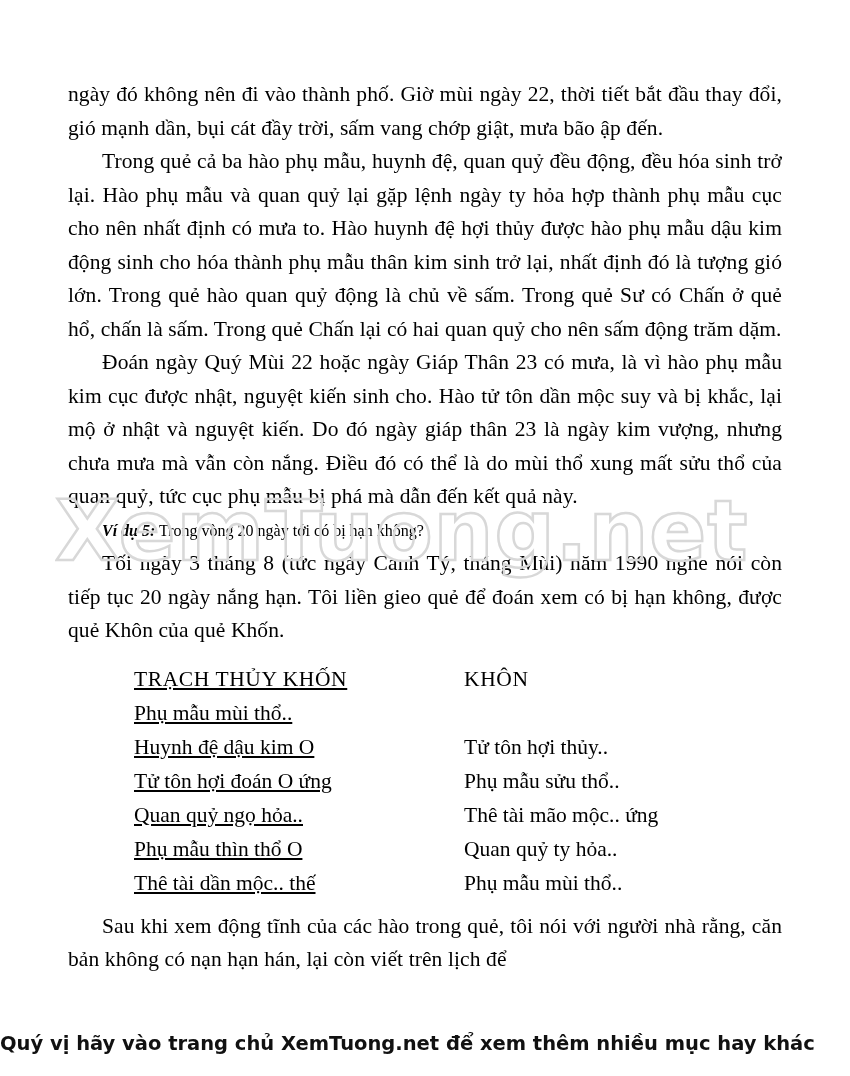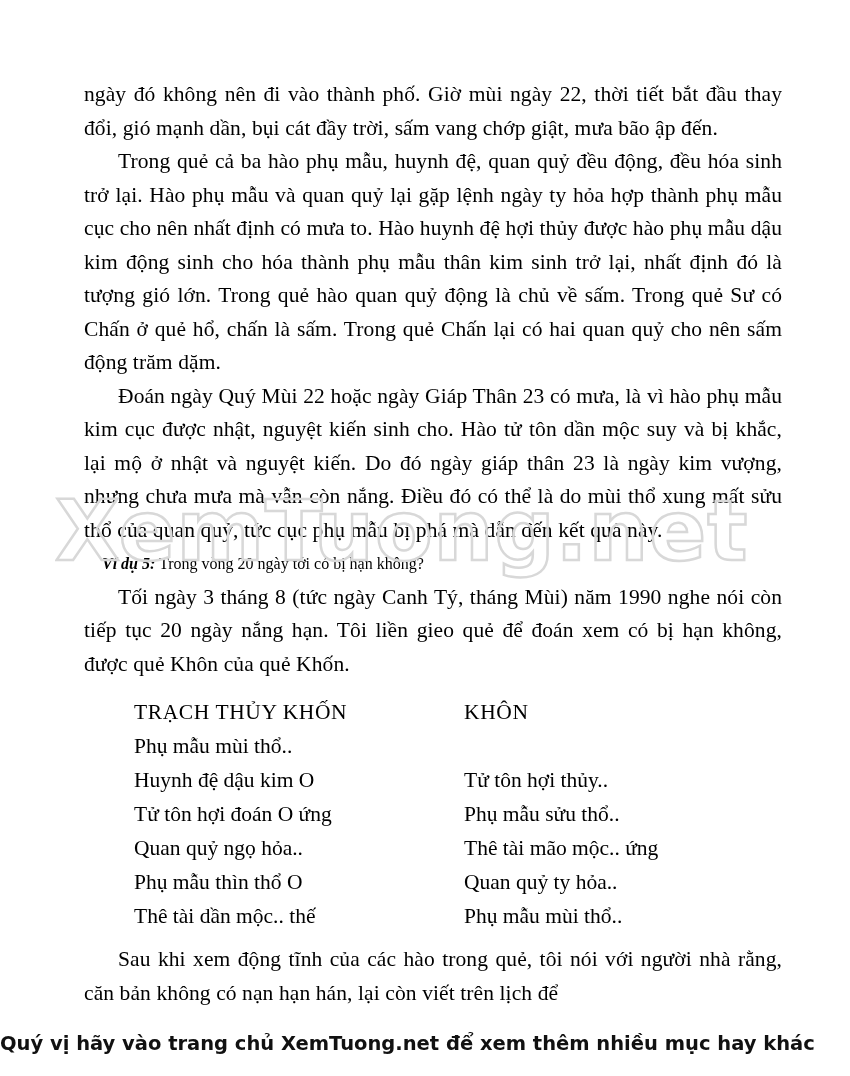--- a/index.html
+++ b/index.html
@@ -28,21 +28,21 @@
     left: 68px;
     top: 78px;
     width: 714px;
   }
 
   .para {
     font-size: 21.5px;
     line-height: 33.5px;
     text-align: justify;
     text-justify: inter-word;
-    margin: 0 0 0 16px;
+    margin: 0 0 0 0;
     letter-spacing: 0.1px;
   }
 
   .para.indent {
     text-indent: 34px;
   }
 
   .example-line {
     font-size: 16px;
     line-height: 33.5px;
@@ -63,20 +63,21 @@
 
   .table-row {
     display: flex;
     font-size: 21.5px;
     line-height: 34px;
   }
 
   .col-left {
     width: 330px;
     flex: 0 0 330px;
+    text-decoration: underline;
   }
 
   .col-right {
     flex: 1 1 auto;
   }
 
   .table-head .col-left,
   .table-head .col-right {
     letter-spacing: 0.6px;
   }

